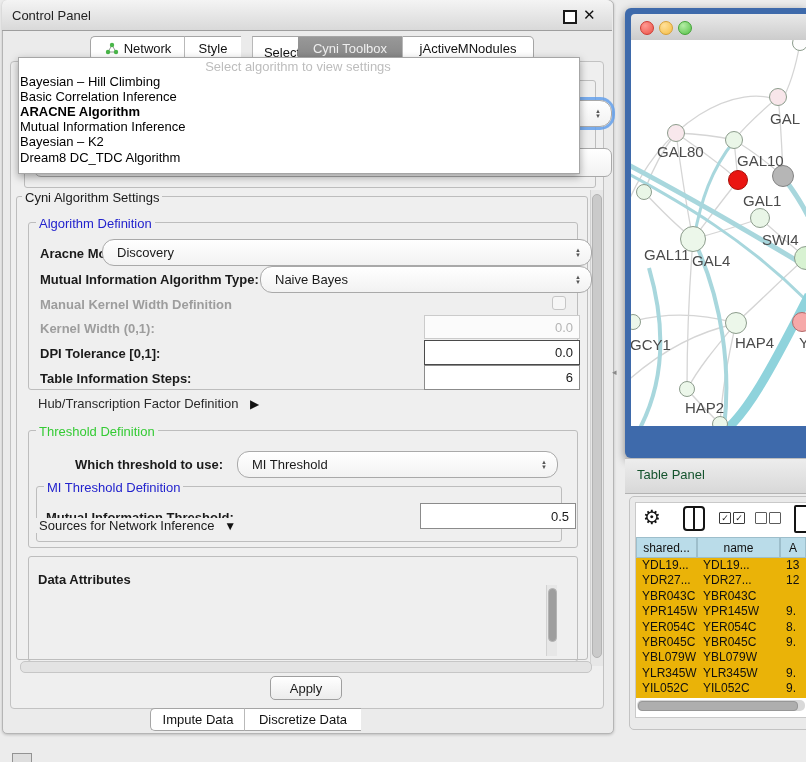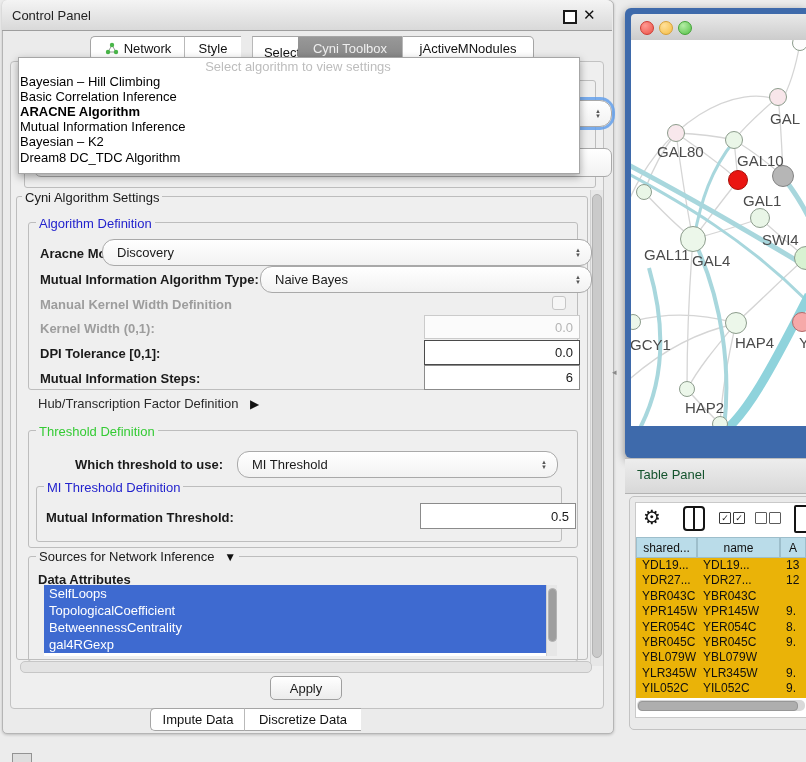--- a/index.html
+++ b/index.html
@@ -172,21 +172,21 @@
   <div class="abs fldlabel gray-t" style="left:40px;top:321px;">Kernel Width (0,1):</div>
   <div class="abs tinput disabled" style="left:424px;top:315px;width:142px;height:22px;">
     <span>0.0</span>
     </div>
 
   <div class="abs fldlabel" style="left:40px;top:346px;">DPI Tolerance [0,1]:</div>
   <div class="abs tinput" style="left:424px;top:340px;width:142px;height:23px;border:1.5px solid #4a4a4a;">
     <span>0.0</span>
     </div>
 
-  <div class="abs fldlabel" style="left:40px;top:371px;">Mutual Information Steps:</div>
+  <div class="abs fldlabel" style="left:40px;top:371px;">Table Information Steps:</div>
   <div class="abs tinput" style="left:424px;top:365px;width:142px;height:23px;">
     <span>6</span>
     </div>
 
   <div class="abs" style="left:38px;top:396px;font-size:13px;color:#2a2a2a;">
     <span>Hub/Transcription Factor Definition</span>
     <span class="hub-arrow" style="margin-left:8px;">▶</span>
   </div>
 
   <div class="abs gbox" style="left:28px;top:430px;width:548px;height:116px;"></div>
@@ -202,31 +202,25 @@
   </div>
 
   <div class="abs gbox" style="left:36px;top:486px;width:524px;height:54px;"></div>
   <div class="abs gbox-label blue" style="left:44px;top:480px;">MI Threshold Definition</div>
   <div class="abs fldlabel" style="left:46px;top:510px;">Mutual Information Threshold:</div>
   <div class="abs tinput" style="left:420px;top:503px;width:142px;height:24px;">
     <span>0.5</span>
     </div>
 
   <div class="abs gbox" style="left:28px;top:556px;width:548px;height:104px;"></div>
-  <div class="abs gbox-label" style="left:36px;top:549px;">
+  <div class="abs gbox-label" style="left:36px;top:518px;">
     <span>Sources for Network Inference</span>
     <span class="src-arrow" style="margin-left:6px;">▼</span>
   </div>
   <div class="abs fldlabel" style="left:38px;top:572px;">Data Attributes</div>
-  <div class="abs" style="left:44px;top:585px;width:502px;height:71px;overflow:hidden;background:#fff;">
-    <div class="attr-item">SelfLoops</div>
-    <div class="attr-item">TopologicalCoefficient</div>
-    <div class="attr-item">BetweennessCentrality</div>
-    <div class="attr-item">gal4RGexp</div>
-  </div>
   <div class="abs vtrack" style="left:546px;top:585px;width:10px;height:71px;">
     <div class="abs vthumb" style="left:1px;top:3px;width:7px;height:52px;background:#9e9e9e;"></div>
   </div>
 
   <div class="abs htrack" style="left:20px;top:661px;width:570px;height:10px;"></div>
 
   <div class="abs apply-btn" style="left:270px;top:676px;width:70px;height:22px;">
     <span>Apply</span>
     </div>
 

